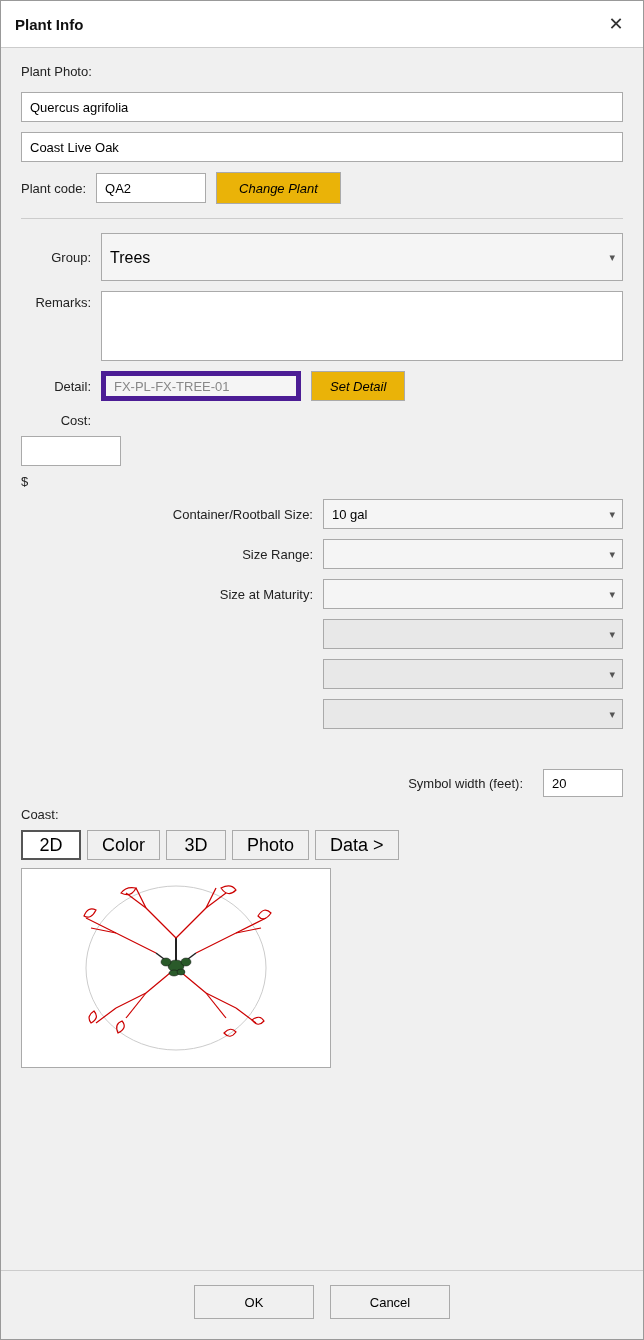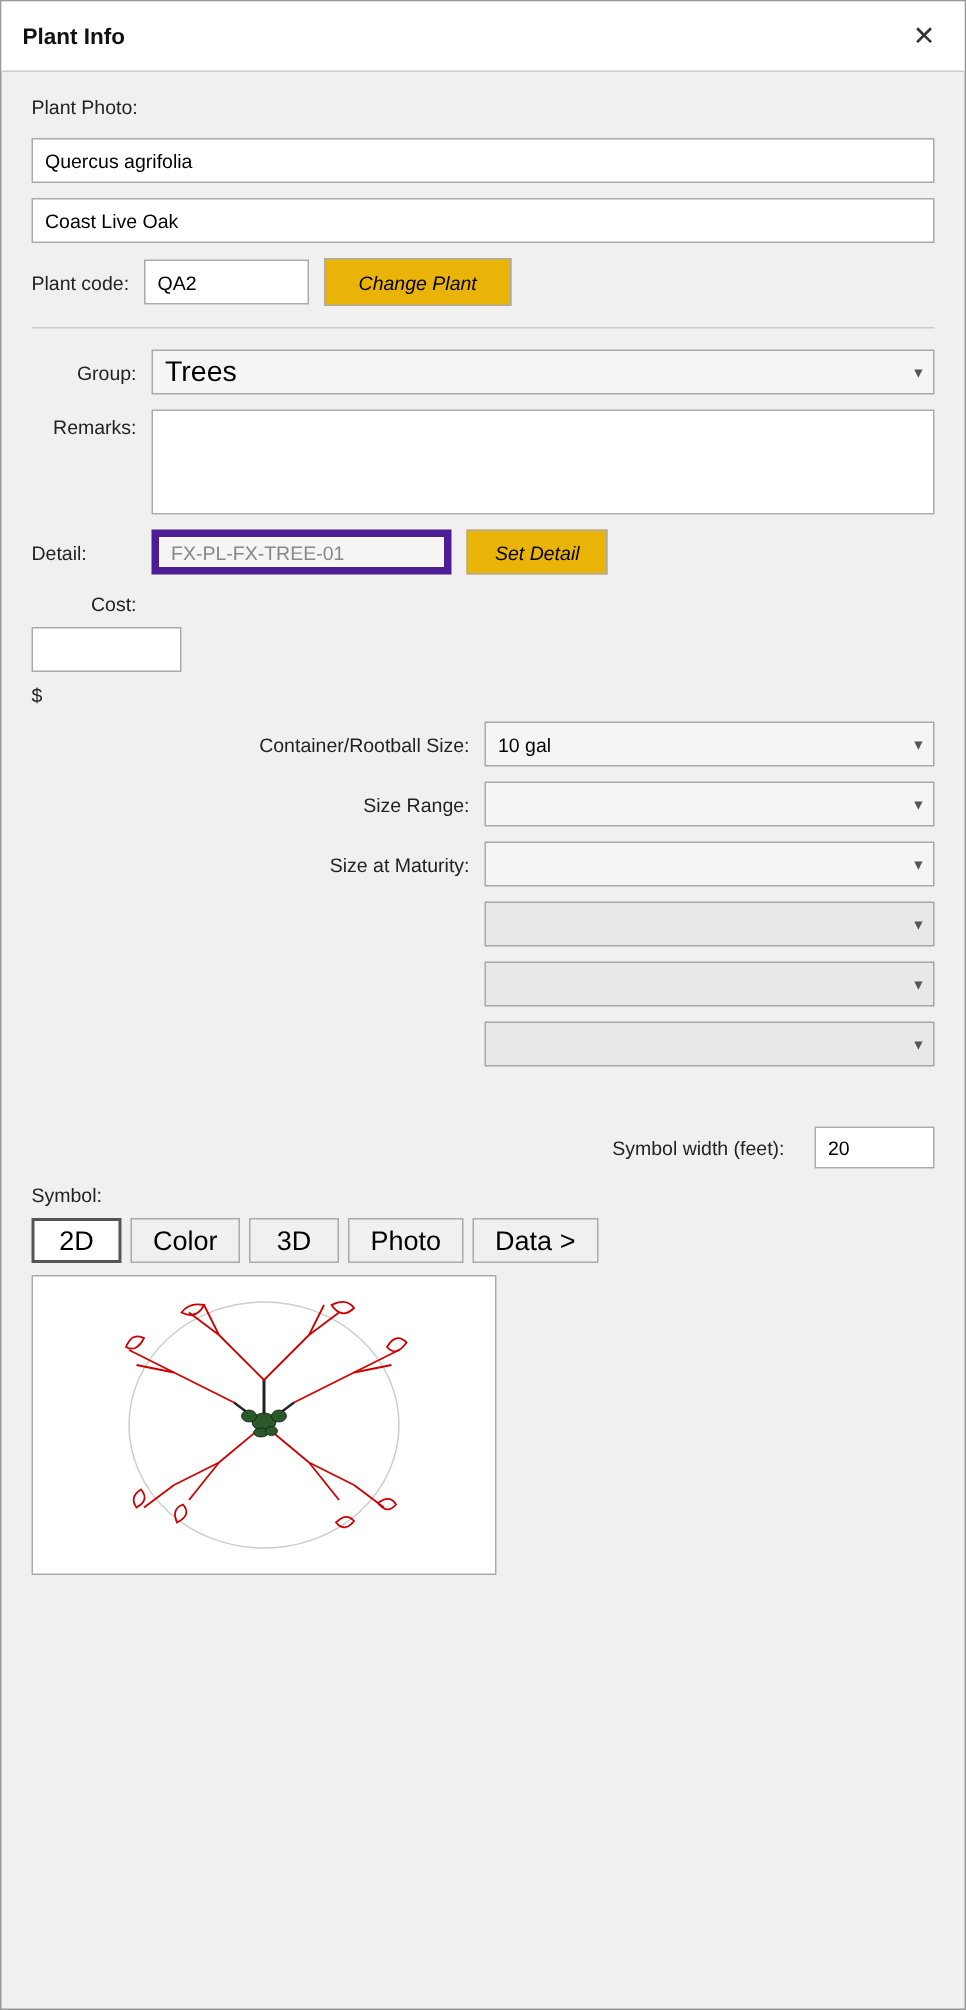--- a/index.html
+++ b/index.html
@@ -97,25 +97,25 @@
       height: 32px;
       padding: 0 22px;
       font-size: 13px;
     }
     .select-wrap {
       position: relative;
       display: flex;
       align-items: center;
     }
     .select-input {
-      height: 30px;
+      height: 48px;
       border: 1px solid #aaa;
       background: #f5f5f5;
       padding: 0 30px 0 8px;
-      font-size: 19px;
+      font-size: 16px;
       appearance: none;
       cursor: pointer;
       outline: none;
     }
     .select-arrow {
       position: absolute;
       right: 8px;
       pointer-events: none;
       color: #555;
       font-size: 11px;
@@ -151,20 +151,21 @@
       resize: none;
       font-family: inherit;
     }
     .detail-row {
       display: flex;
       align-items: center;
       gap: 10px;
     }
     .detail-label {
       width: 70px;
+      text-align: right;
       color: #222;
     }
     .detail-input {
       width: 200px;
       height: 30px;
       border: 5px solid #4c1d95;
       background: #f5f5f5;
       padding: 4px 8px;
       font-size: 13px;
       color: #888;
@@ -409,21 +410,21 @@
     </div>
 
     <div class="spacer"></div>
 
     <div class="symbol-width-row">
       <span class="symbol-width-label">Symbol width (feet):</span>
       <input type="text" class="symbol-width-input" value="20" style="">
     </div>
 
     <div class="symbol-section">
-      <span class="symbol-label">Symbol:</span>
+      <span class="symbol-label">Coast:</span>
       <div class="symbol-buttons">
         <button class="symbol-btn active">2D</button>
         <button class="symbol-btn">Color</button>
         <button class="symbol-btn">3D</button>
         <button class="symbol-btn">Photo</button>
         <button class="symbol-btn">Data &gt;</button>
       </div>
 
       <div class="symbol-preview">
         <svg width="220" height="180" viewBox="0 0 220 180">
@@ -473,13 +474,17 @@
             <ellipse cx="120" cy="84" rx="5" ry="4"></ellipse>
             <ellipse cx="108" cy="95" rx="5" ry="3"></ellipse>
             <ellipse cx="115" cy="94" rx="4" ry="3"></ellipse>
           </g>
         </svg>
       </div>
     </div>
 
   </div>
 
+  <div class="footer-btns">
+    <button class="footer-btn">OK</button>
+    <button class="footer-btn">Cancel</button>
+  </div>
 </div>
 
 </body></html>

